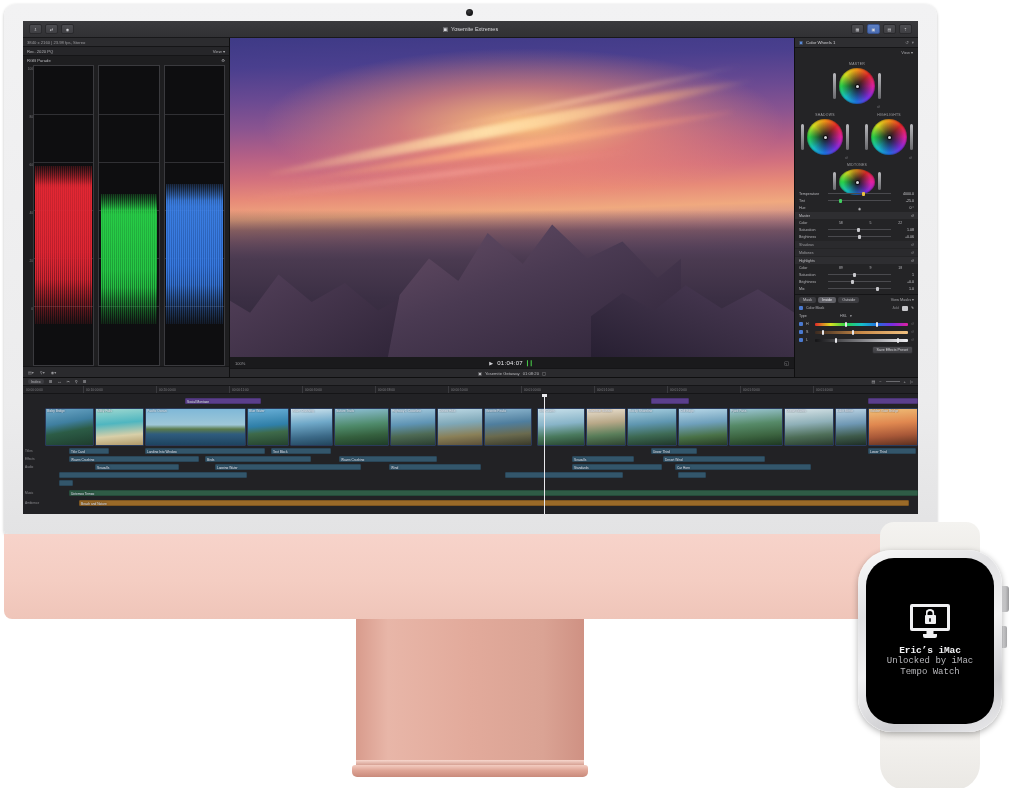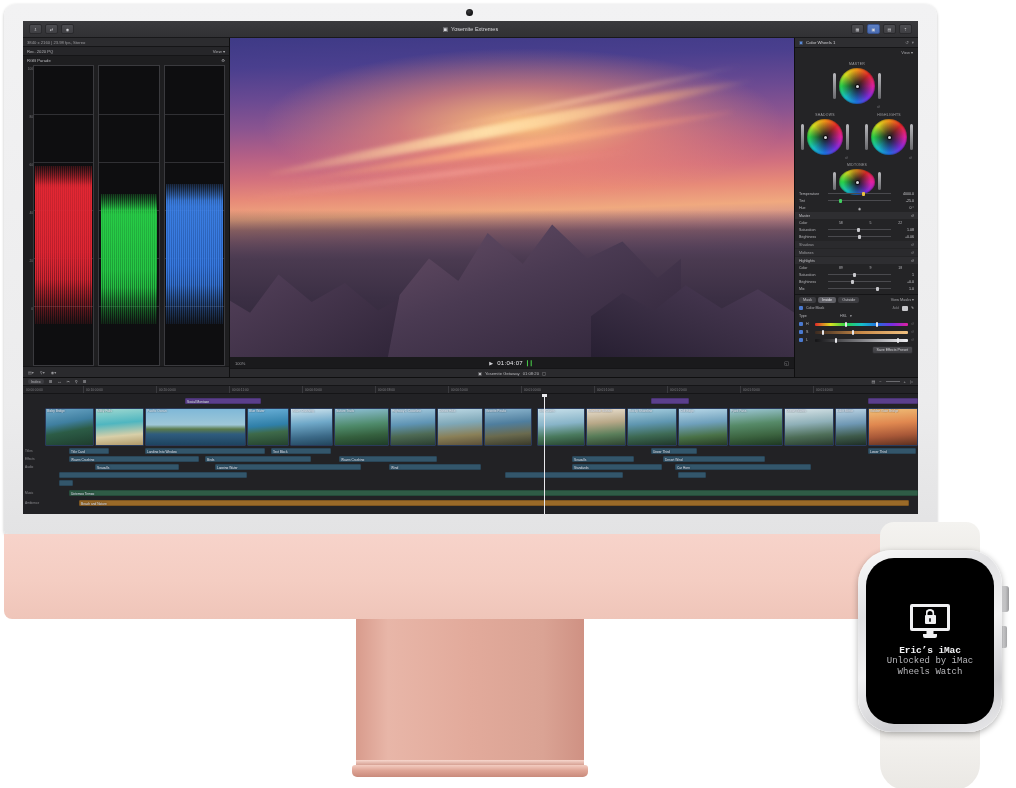--- a/index.html
+++ b/index.html
@@ -767,15 +767,15 @@
 
   <div class="watch-screen">
     <div class="lock-icon">
       <div class="lock-mon">
         <div class="lock-body"></div>
       </div>
       <div class="lock-stand"></div>
     </div>
     <div class="w-title">Eric’s iMac</div>
     <div class="w-sub">Unlocked by iMac</div>
-    <div class="w-sub">Wheels Watch</div>
+    <div class="w-sub">Tempo Watch</div>
   </div>
 </div>
 
 </body></html>

